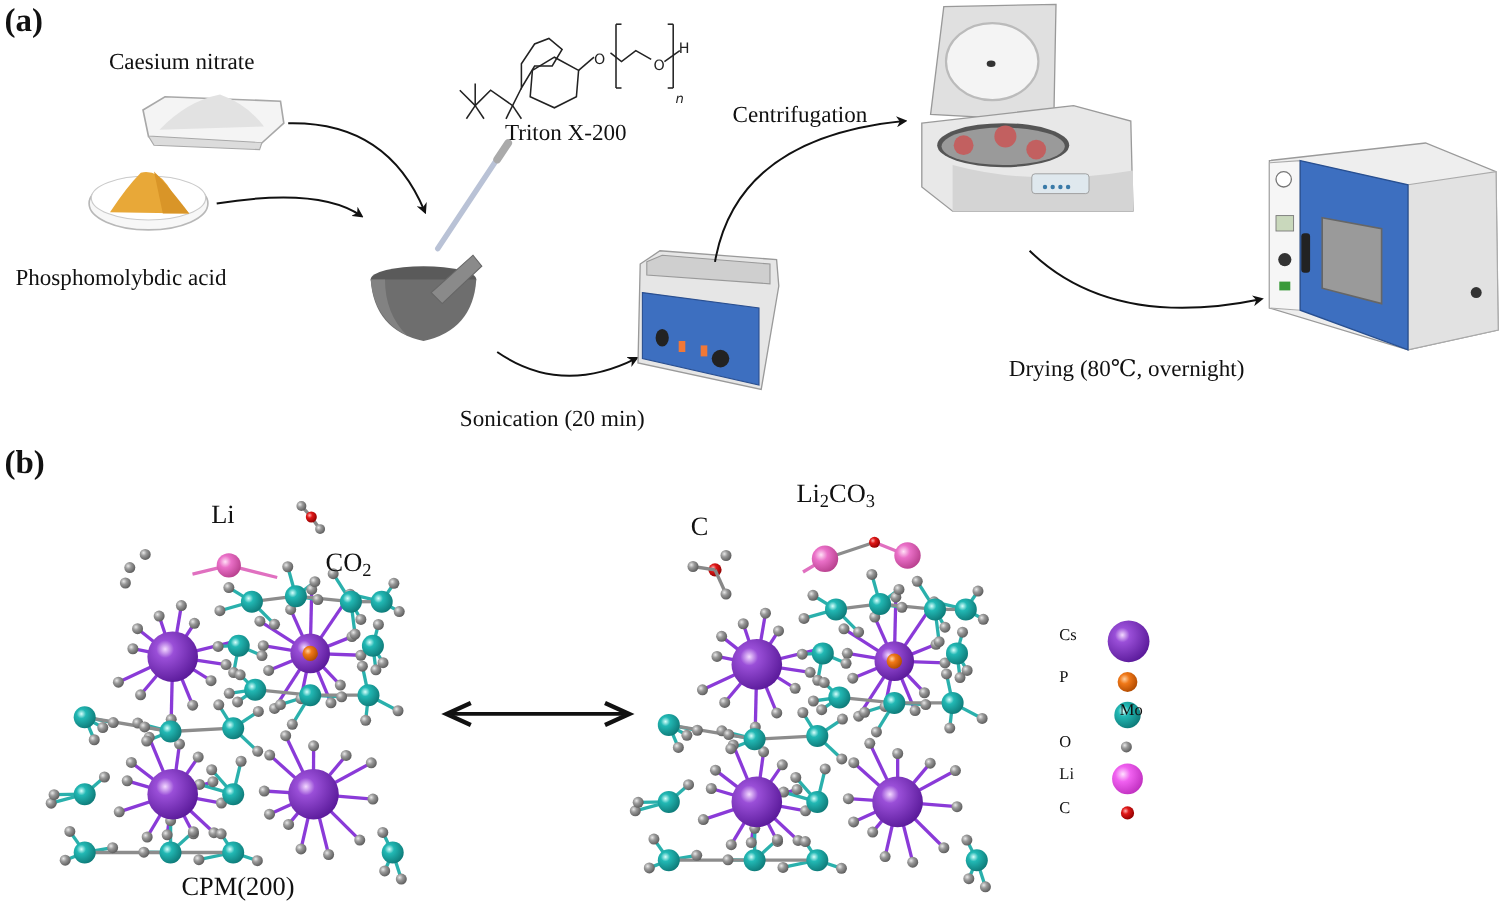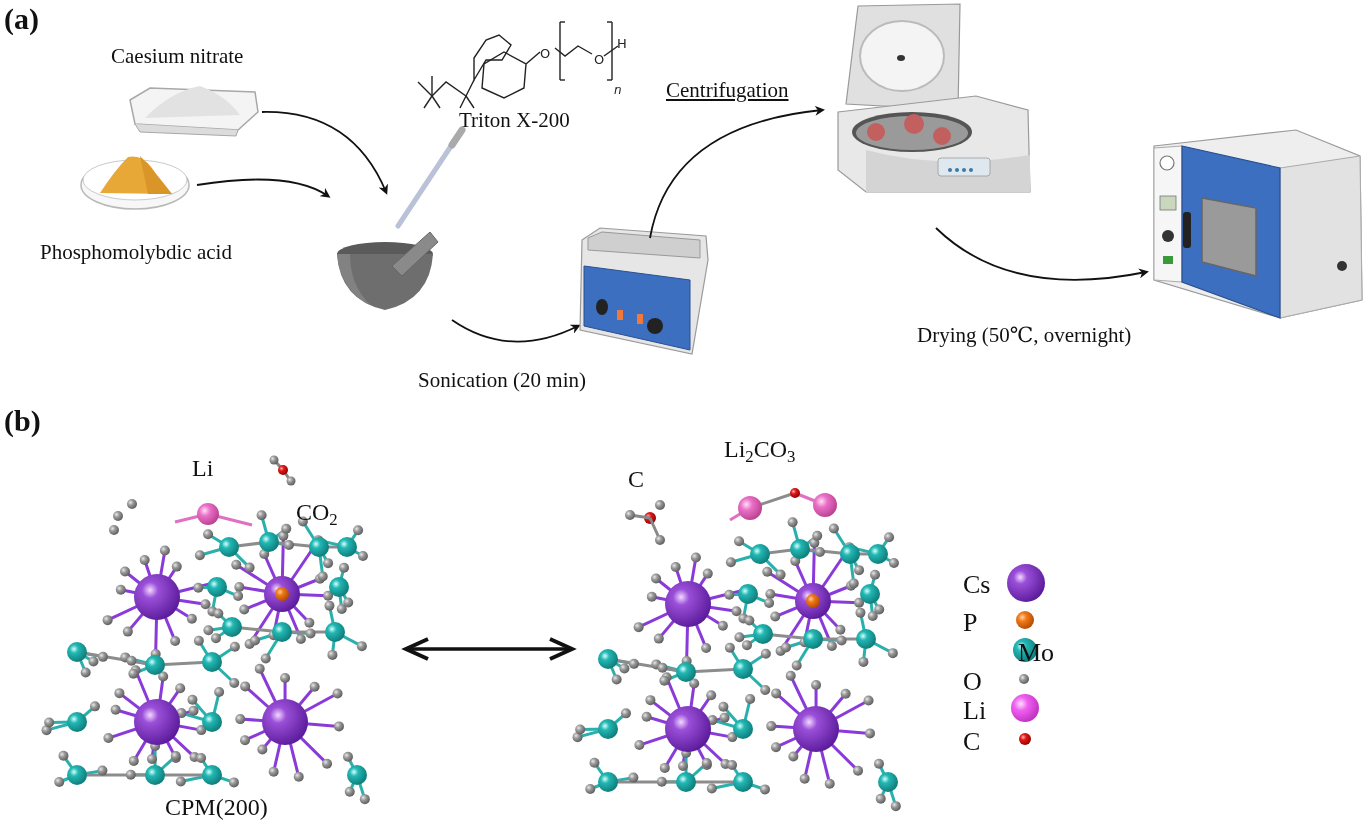--- a/index.html
+++ b/index.html
@@ -2,35 +2,35 @@
 <html><head>
 <meta charset="utf-8">
 <style>
   html, body { margin: 0; padding: 0; background: #ffffff; }
   body { width: 1366px; height: 831px; position: relative; overflow: hidden;
          font-family: "Liberation Serif", "DejaVu Serif", serif; color: #111; }
   .abs { position: absolute; }
   .panel-label { font-weight: bold; font-size: 30px; }
   .lbl { font-size: 21px; white-space: nowrap; }
   .lbl-big { font-size: 24px; white-space: nowrap; }
-  .legend-text { font-size: 26px; }
+  .legend-text { font-size: 15px; }
   svg { position: absolute; left: 0; top: 0; overflow: visible; }
   sub { font-size: 0.7em; vertical-align: -0.3em; line-height: 0; }
 </style>
 </head>
 <body>
 
 <div class="abs panel-label" style="left:4px;top:2px;">(a)</div>
 
-<div class="abs lbl" style="left:111px;top:44px;">Caesium nitrate</div>
-<div class="abs lbl" style="left:40px;top:240px;">Phosphomolybdic acid</div>
+<div class="abs lbl" style="left:99px;top:44px;">Caesium nitrate</div>
+<div class="abs lbl" style="left:14px;top:240px;">Phosphomolybdic acid</div>
 <div class="abs lbl" style="left:459px;top:108px;">Triton X-200</div>
-<div class="abs lbl" style="left:666px;top:78px;text-decoration:underline;">Centrifugation</div>
+<div class="abs lbl" style="left:666px;top:92px;">Centrifugation</div>
 <div class="abs lbl" style="left:418px;top:368px;">Sonication (20 min)</div>
-<div class="abs lbl" style="left:917px;top:323px;">Drying (50℃, overnight)</div>
+<div class="abs lbl" style="left:917px;top:323px;">Drying (80℃, overnight)</div>
 
 <svg width="1366" height="831">
   <defs>
     <marker id="ah" markerWidth="10" markerHeight="10" refX="7" refY="5" orient="auto" markerUnits="userSpaceOnUse">
       <path d="M0,0 L10,5 L0,10 L3,5 Z" fill="#111"></path>
     </marker>
     <radialGradient id="gCs" cx="35%" cy="35%" r="70%">
         <stop offset="0" stop-color="#f3d9ff"></stop>
         <stop offset="0.25" stop-color="#9a4fd8"></stop>
         <stop offset="1" stop-color="#5a1a9a"></stop>

